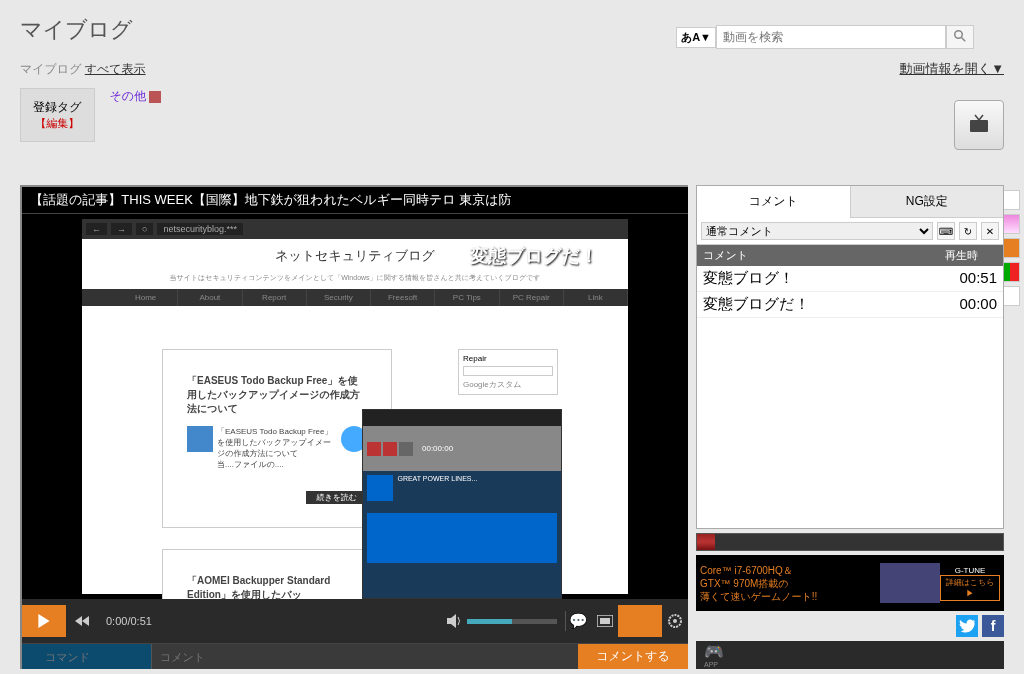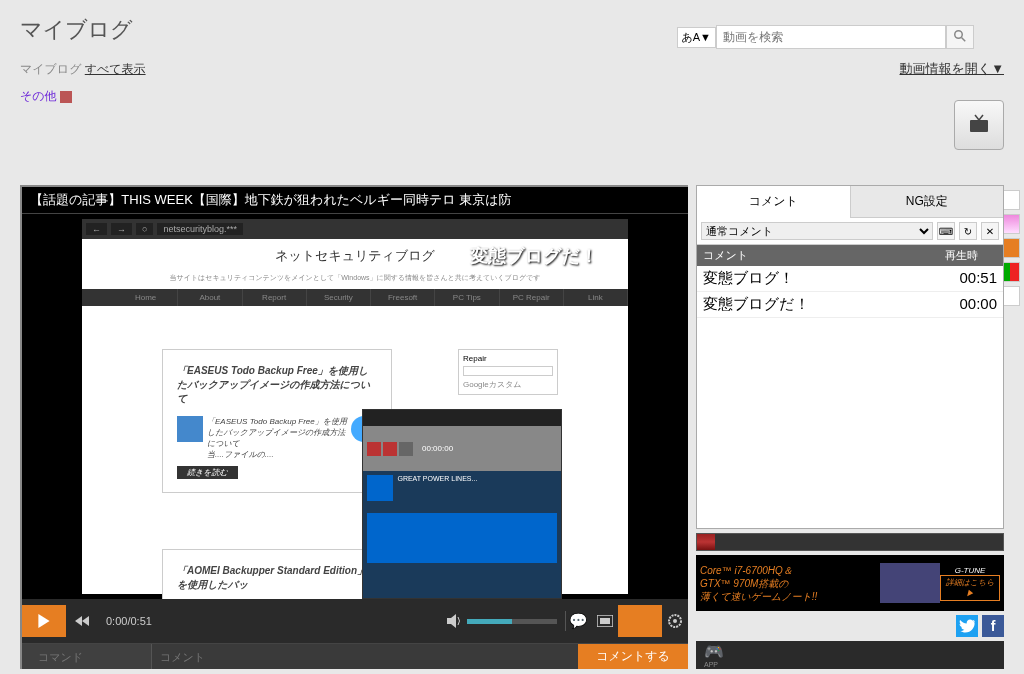--- a/index.html
+++ b/index.html
@@ -4,21 +4,21 @@
 <style>
 * { margin: 0; padding: 0; box-sizing: border-box; }
 body { font-family: "Meiryo", "Hiragino Kaku Gothic Pro", sans-serif; background: #e8e8e8; width: 1024px; height: 674px; overflow: hidden; position: relative; }
 
 
 .header { padding: 15px 20px 5px; }
 .page-title { font-size: 22px; color: #555; font-weight: normal; }
 
 
 .search-container { position: absolute; top: 25px; right: 50px; display: flex; align-items: center; gap: 0; }
-.ime-toggle { font-size: 11px; padding: 2px 4px; border: 1px solid #ccc; background: #fff; }
+.ime-toggle { font-size: 11px; padding: 2px 4px; border: 1px solid #ccc; background: #fff; font-weight: bold; }
 .search-input { width: 230px; height: 24px; border: 1px solid #ccc; padding: 2px 6px; font-size: 12px; }
 .search-btn { width: 28px; height: 24px; border: 1px solid #ccc; background: #f5f5f5; cursor: pointer; }
 
 
 .breadcrumb-line { padding: 0 20px; display: flex; justify-content: space-between; align-items: center; font-size: 12px; color: #888; margin-top: 10px; }
 .breadcrumb a { color: #333; text-decoration: underline; }
 .info-link { color: #333; text-decoration: underline; font-size: 13px; }
 
 
 .tags-section { padding: 10px 20px; display: flex; align-items: flex-start; gap: 15px; }
@@ -38,21 +38,21 @@
 .player-wrap { flex: 1; display: flex; flex-direction: column; background: #222; border-top: 2px solid #888; border-left: 2px solid #888; }
 .news-ticker { background: #000; color: #fff; padding: 4px 8px; font-size: 13px; white-space: nowrap; overflow: hidden; border-bottom: 1px solid #444; }
 .video-area { flex: 1; background: #000; position: relative; overflow: hidden; }
 .video-screenshot { position: absolute; left: 60px; right: 60px; top: 5px; bottom: 5px; background: #fff; }
 .vid-bar { background: #333; padding: 4px; font-size: 9px; color: #aaa; display: flex; gap: 4px; }
 .vid-bar span { background: #222; padding: 1px 6px; }
 .vid-title { text-align: center; padding: 8px; color: #333; font-size: 13px; background: #fff; }
 .vid-nav { background: #333; display: flex; padding-left: 32px; }
 .vid-nav span { flex: 1; text-align: center; padding: 4px; font-size: 8px; color: #888; border-right: 1px solid #444; }
 .overlay-text { position: absolute; top: 30px; right: 90px; color: #fff; font-size: 18px; font-weight: bold; text-shadow: 1px 1px 2px #000; }
-.article-card { position: absolute; top: 130px; left: 80px; width: 230px; background: #fff; border: 1px solid #ccc; padding: 14px; font-size: 10px; color: #444; font-style: italic; }
+.article-card { position: absolute; top: 130px; left: 80px; width: 230px; background: #fff; border: 1px solid #ccc; padding: 24px; font-size: 10px; color: #444; }
 .sub-window { position: absolute; top: 190px; left: 280px; width: 200px; height: 190px; background: #1a3a5a; border: 1px solid #333; }
 .sub-window-bar { background: #222; height: 16px; }
 .sub-window-media { background: #888; height: 45px; display: flex; align-items: center; padding: 4px; gap: 2px; }
 .sub-window-media .btn { width: 14px; height: 14px; background: #b33; }
 .sub-window-content { padding: 4px; }
 .sub-window-content .intel { width: 26px; height: 26px; background: #06c; display: inline-block; }
 .sub-window-content .txt { display: inline-block; font-size: 7px; color: #fff; vertical-align: top; }
 .sub-window-banner { height: 50px; background: #06c; margin: 4px; }
 .search-box-r { position: absolute; top: 130px; right: 70px; width: 100px; border: 1px solid #ccc; background: #fff; padding: 4px; font-size: 8px; }
 .recent-box { position: absolute; top: 190px; right: 70px; width: 100px; border: 1px solid #ccc; background: #fff; padding: 4px; font-size: 8px; }
@@ -65,21 +65,21 @@
 .time { padding: 0 8px; color: #ccc; }
 .spacer { flex: 1; }
 .vol { display: flex; align-items: center; gap: 4px; padding: 0 8px; }
 .vol-track { width: 90px; height: 5px; background: #555; position: relative; }
 .vol-fill { width: 50%; height: 100%; background: #4ab; }
 .ctrl-icon { width: 26px; display: flex; align-items: center; justify-content: center; cursor: pointer; font-size: 15px; }
 .orange-block { width: 44px; height: 32px; background: #e67e22; }
 
 
 .comment-input-row { display: flex; height: 26px; background: #2a2a2a; border-top: 1px solid #444; }
-.cmd-input { width: 130px; background: #404040; border: none; color: #aaa; padding: 0 16px; font-size: 11px; border-right: 1px solid #555; }
+.cmd-input { width: 130px; background: #0c4a6e; border: none; color: #aaa; padding: 0 23px; font-size: 11px; border-right: 1px solid #555; }
 .comment-input { flex: 1; background: #3a3a3a; border: none; color: #aaa; padding: 0 8px; font-size: 11px; }
 .comment-submit { width: 110px; background: #e67e22; color: #fff; border: none; font-size: 12px; cursor: pointer; }
 
 
 .right-col { width: 308px; display: flex; flex-direction: column; }
 .right-panel { background: #fff; border: 1px solid #aaa; flex: 1; display: flex; flex-direction: column; }
 .tabs { display: flex; }
 .tab { flex: 1; padding: 7px; text-align: center; font-size: 12px; border-bottom: 1px solid #ccc; cursor: pointer; background: #e8e8e8; }
 .tab.active { background: #fff; border-bottom: none; }
 .tab:first-child { border-right: 1px solid #ccc; }
@@ -90,21 +90,21 @@
 .comment-header { display: flex; background: #666; color: #fff; font-size: 11px; }
 .comment-header .col1 { flex: 1; padding: 3px 6px; }
 .comment-header .col2 { width: 64px; padding: 3px 6px; }
 .comment-row { display: flex; font-size: 15px; border-bottom: 1px solid #eee; }
 .comment-row .col1 { flex: 1; padding: 3px 6px; }
 .comment-row .col2 { width: 64px; padding: 3px 6px; text-align: right; }
 
 .seek-bar { height: 18px; background: #333; border: 1px solid #555; margin-top: 4px; position: relative; }
 .seek-fill { width: 6%; height: 100%; background: linear-gradient(#922, #b33, #711); }
 
-.ad-banner { background: #000; padding: 4px; display: flex; align-items: center; margin-top: 4px; height: 56px; font-style: italic; }
+.ad-banner { background: #000; padding: 4px; display: flex; align-items: center; margin-top: 4px; height: 56px; }
 .ad-text { flex: 1; color: #e67e22; font-size: 10px; line-height: 1.3; }
 .ad-img { width: 60px; height: 40px; background: #447; }
 .ad-logo { width: 60px; text-align: center; color: #fff; font-size: 8px; }
 .ad-cta { color: #e67e22; font-size: 8px; border: 1px solid #e67e22; padding: 1px 3px; }
 
 .social-row { display: flex; justify-content: flex-end; gap: 4px; padding: 4px 0; }
 .social-icon { width: 22px; height: 22px; display: flex; align-items: center; justify-content: center; color: #fff; font-weight: bold; font-size: 14px; }
 .tw { background: #1da1f2; }
 .fb { background: #3b5998; }
 
@@ -141,20 +141,24 @@
 
 <div class="breadcrumb-line">
   <div class="breadcrumb">
     <span>マイブログ</span>
     <a href="#">すべて表示</a>
   </div>
   <a href="#" class="info-link">動画情報を開く▼</a>
 </div>
 
 <div class="tags-section">
+  <div class="tag-box">
+    <div>登録タグ</div>
+    <div class="edit">【編集】</div>
+  </div>
   <div class="tag-other">
     <span>その他</span>
     <span class="tag-other-icon"></span>
   </div>
 </div>
 
 <div class="tv-btn">
   <svg viewBox="0 0 24 24">
       <rect x="3" y="7" width="18" height="12" rx="1" fill="#444"></rect>
       <line x1="12" y1="7" x2="8" y2="2" stroke="#444" stroke-width="1.5"></line>
@@ -194,21 +198,21 @@
             <span>PC Repair</span>
             <span>Link</span>
           </div>
         <div class="article-card">
           <div style="font-weight:bold;">「EASEUS Todo Backup Free」を使用したバックアップイメージの作成方法について</div>
           <div style="display:flex;gap:4px;margin-top:10px;">
             <div style="width:26px;height:26px;background:#48c;"></div>
             <div style="flex:1;font-size:8px;">「EASEUS Todo Backup Free」を使用したバックアップイメージの作成方法について<br>当....ファイルの....</div>
             <div style="width:26px;height:26px;background:#4af;border-radius:50%;"></div>
           </div>
-          <div style="text-align:left;margin-top:6px;"><span style="background:#333;color:#fff;padding:2px 10px;font-size:8px;">続きを読む</span></div>
+          <div style="text-align:right;margin-top:21px;"><span style="background:#333;color:#fff;padding:2px 10px;font-size:8px;">続きを読む</span></div>
         </div>
         <div class="article-card" style="top:330px;font-weight:bold;">「AOMEI Backupper Standard Edition」を使用したバッ</div>
         <div class="search-box-r">
           <div>Repair</div>
           <div style="border:1px solid #ccc;height:10px;margin:3px 0;"></div>
           <div style="color:#888;">Googleカスタム</div>
         </div>
         <div class="recent-box">Recent</div>
         <div class="sub-window">
           <div class="sub-window-bar"></div>

